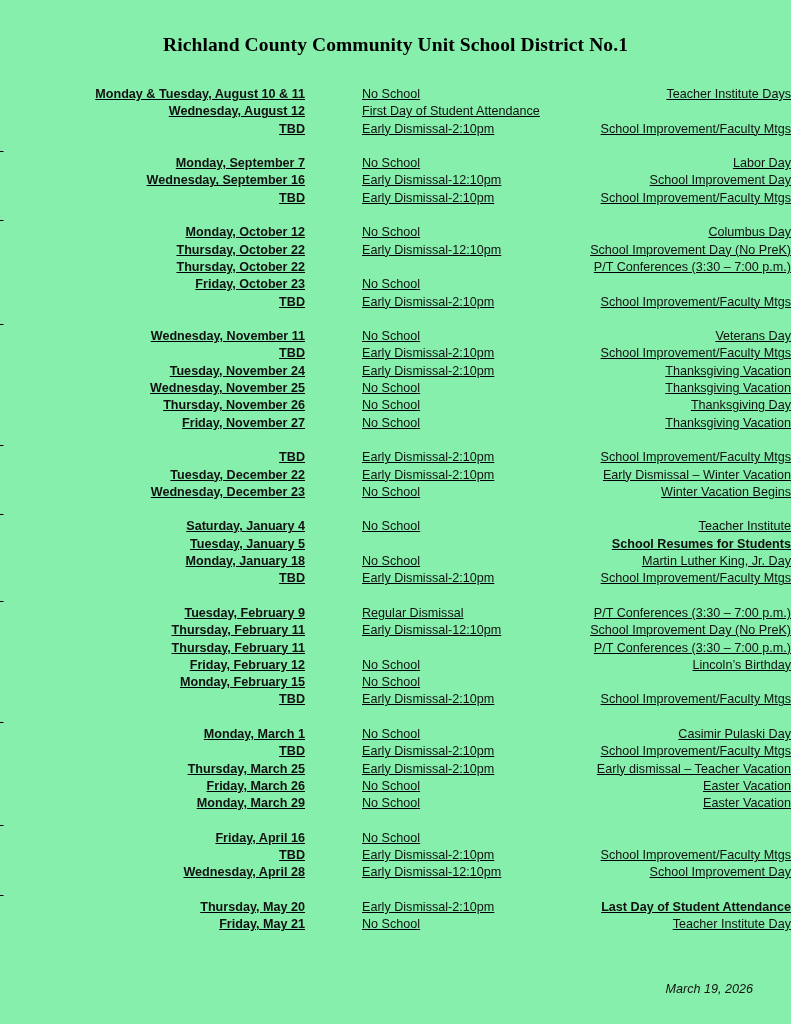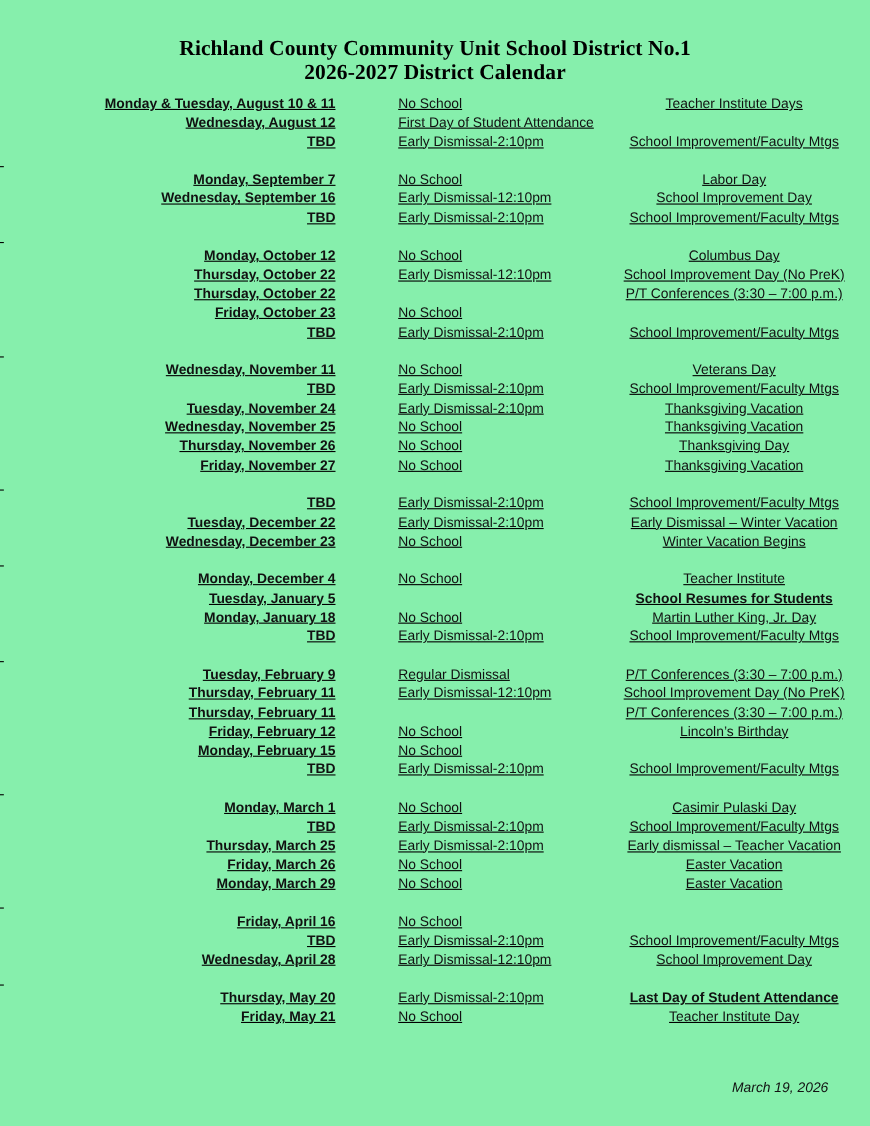--- a/index.html
+++ b/index.html
@@ -60,21 +60,21 @@
     text-align: right;
     font-weight: bold;
     padding-right: 0 !important;
   }
   .col-status {
     width: 160px;
     text-align: left;
     padding-left: 57px !important;
   }
   .col-note {
-    text-align: center;
+    text-align: right;
     padding-left: 4px !important;
   }
   .bold-note {
     font-weight: bold;
   }
   tr.spacer td {
     height: 17.3px;
     line-height: 17.3px;
     font-size: 12.6px;
   }
@@ -91,21 +91,20 @@
     white-space: nowrap;
   }
 </style>
 </head>
 <body>
 
 <div class="page">
 
   <div class="title-block">
     <div class="title-line">Richland County Community Unit School District No.1</div>
-    <div class="title-line">2026-2027 District Calendar</div>
   </div>
 
   <table class="calendar">
     <tbody id="calendar-body">
         <tr>
           <td class="col-date">Monday &amp; Tuesday, August 10 &amp; 11</td>
           <td class="col-status">No School</td>
           <td class="col-note">Teacher Institute Days</td>
         </tr>
         <tr>
@@ -212,21 +211,21 @@
         </tr>
         <tr>
           <td class="col-date">Wednesday, December 23</td>
           <td class="col-status">No School</td>
           <td class="col-note">Winter Vacation Begins</td>
         </tr>
         <tr class="spacer">
           <td colspan="3">&nbsp;</td>
         </tr>
         <tr>
-          <td class="col-date">Monday, December 4</td>
+          <td class="col-date">Saturday, January 4</td>
           <td class="col-status">No School</td>
           <td class="col-note">Teacher Institute</td>
         </tr>
         <tr>
           <td class="col-date">Tuesday, January 5</td>
           <td class="col-status"></td>
           <td class="col-note bold-note">School Resumes for Students</td>
         </tr>
         <tr>
           <td class="col-date">Monday, January 18</td>

